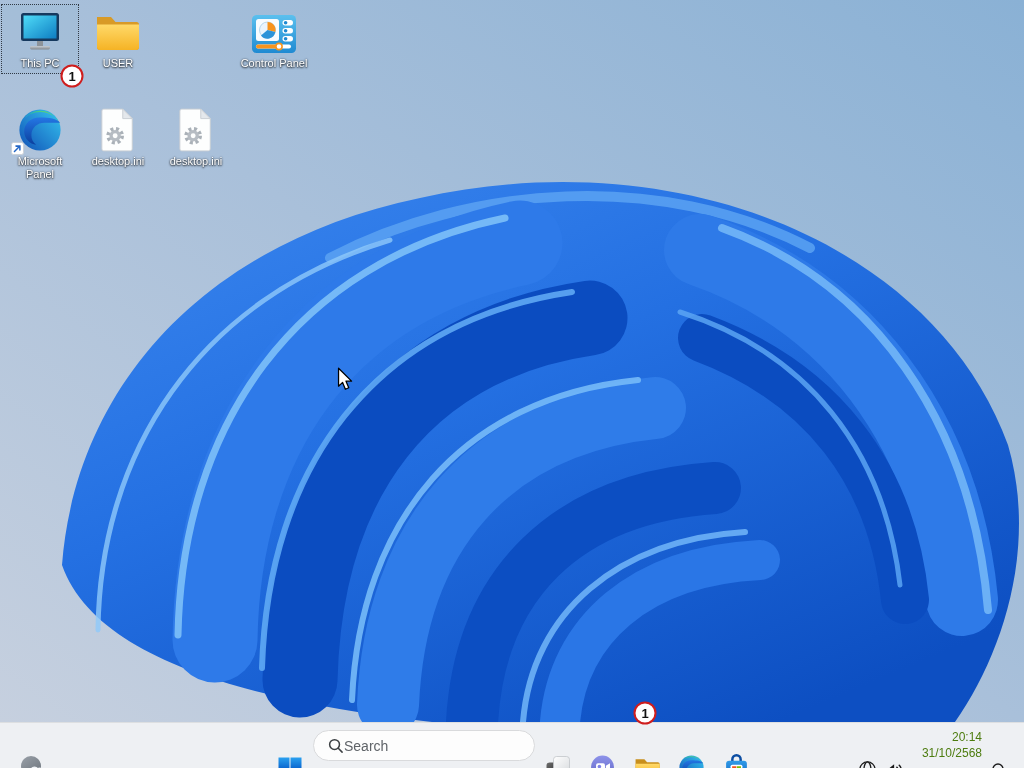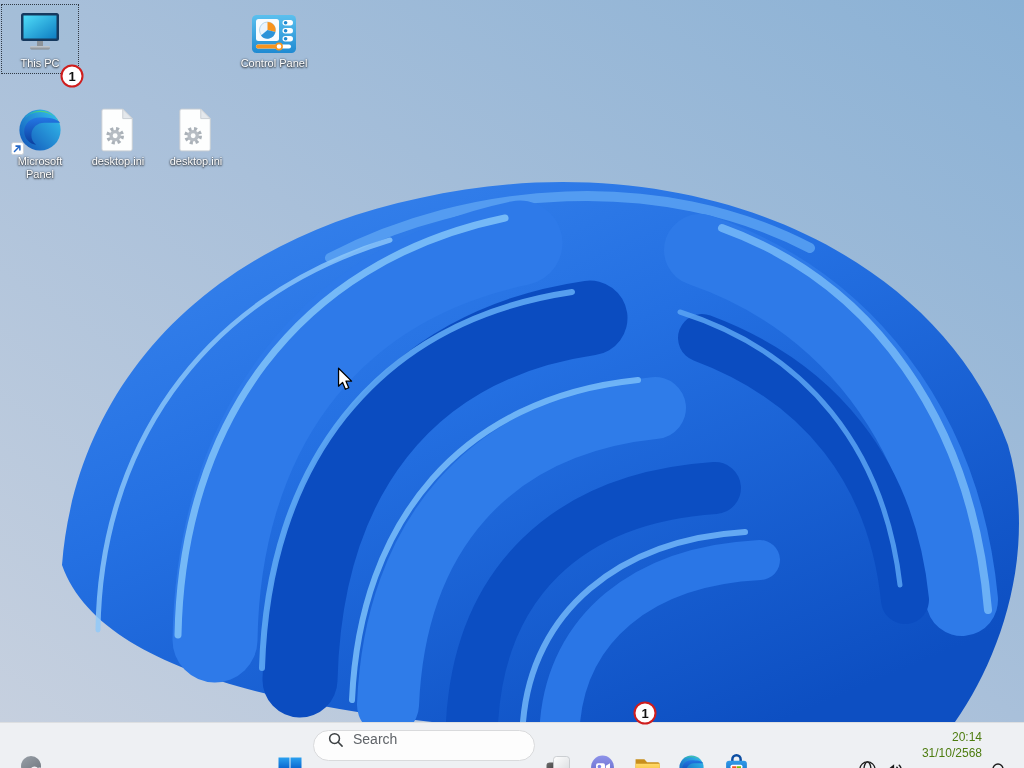--- a/index.html
+++ b/index.html
@@ -28,21 +28,21 @@
   
   #cursor { position:absolute; z-index:60; }
 
   
   #taskbar { position:absolute; left:0; bottom:0; width:1024px; height:46px;
              background:#eef0f3; border-top:1px solid rgba(0,0,0,.07); z-index:20; }
   .tb-btn { position:absolute; top:12px; height:46px; display:flex; align-items:flex-end; justify-content:center;
             border-radius:5px; cursor:pointer; }
   #search-pill { position:absolute; left:313px; top:7px; width:222px; height:31px;
                  background:#fdfdfd; border:1px solid #d9dadc; border-radius:16px;
-                 display:flex; gap:9px; padding-left:13px; cursor:pointer; }
+                 display:flex; align-items:center; gap:0; padding-left:13px; cursor:pointer; }
   #search-pill span { font-size:14px; color:#5f6368; }
   .tray-text { font-size:13px; color:#1b1b1b; }
   #clock { position:absolute; left:906px; top:0; width:76px; height:46px;
            display:flex; flex-direction:column; justify-content:center; align-items:flex-end;
            font-size:12px; color:#4d7c0f; line-height:1.3; cursor:pointer; }
 </style>
 </head>
 <body>
 
 <svg width="0" height="0" style="position:absolute" aria-hidden="true">
@@ -153,20 +153,29 @@
       <svg width="48" height="48" viewBox="0 0 48 48">
         <rect x="5" y="6" width="38" height="28" rx="2.5" fill="#16395e"></rect>
         <rect x="7.5" y="8.5" width="33" height="23" fill="url(#g-screen)"></rect>
         <rect x="21" y="34" width="6" height="5" fill="#8d9399"></rect>
         <rect x="14" y="39" width="20" height="3.4" rx="1.4" fill="url(#g-metal)"></rect>
       </svg>
     </div>
     <div class="lbl">This PC</div>
   </div>
 
+  <div class="dicon" style="left:79px;top:4px">
+    <div class="ic">
+      <svg width="48" height="44" viewBox="0 0 48 44">
+        <path d="M3 6 h14 l4.5 5 H42.5 a2.5 2.5 0 0 1 2.5 2.5 V36 a3 3 0 0 1 -3 3 H6 a3 3 0 0 1 -3 -3 Z" fill="#d89a27"></path>
+        <path d="M3 13.5 h42 V36 a3 3 0 0 1 -3 3 H6 a3 3 0 0 1 -3 -3 Z" fill="url(#g-folder)"></path>
+      </svg>
+    </div>
+    <div class="lbl">USER</div>
+  </div>
 
 
   <div class="dicon" style="left:235px;top:4px">
     <div class="ic">
       <svg width="48" height="42" viewBox="0 0 48 42">
         <rect x="2" y="2" width="44" height="38" rx="4.5" fill="url(#g-cpanel)"></rect>
         <rect x="6" y="6" width="23" height="22" rx="2.5" fill="#ffffff" opacity="0.96"></rect>
         <circle cx="17.5" cy="17" r="8" fill="#eaf4fc" stroke="#b6d8ee" stroke-width="1"></circle>
         <path d="M17.5 17 L17.5 9 A8 8 0 0 1 25.3 19 Z" fill="#f7941e"></path>
         <path d="M17.5 17 L25.3 19 A8 8 0 0 1 11 22.5 Z" fill="#2b93d8"></path>

